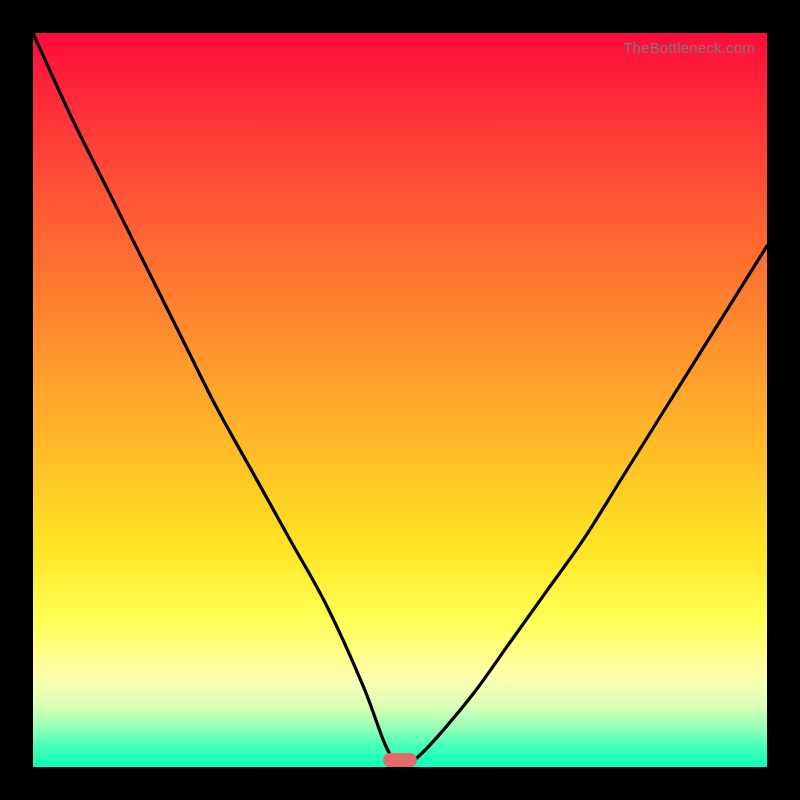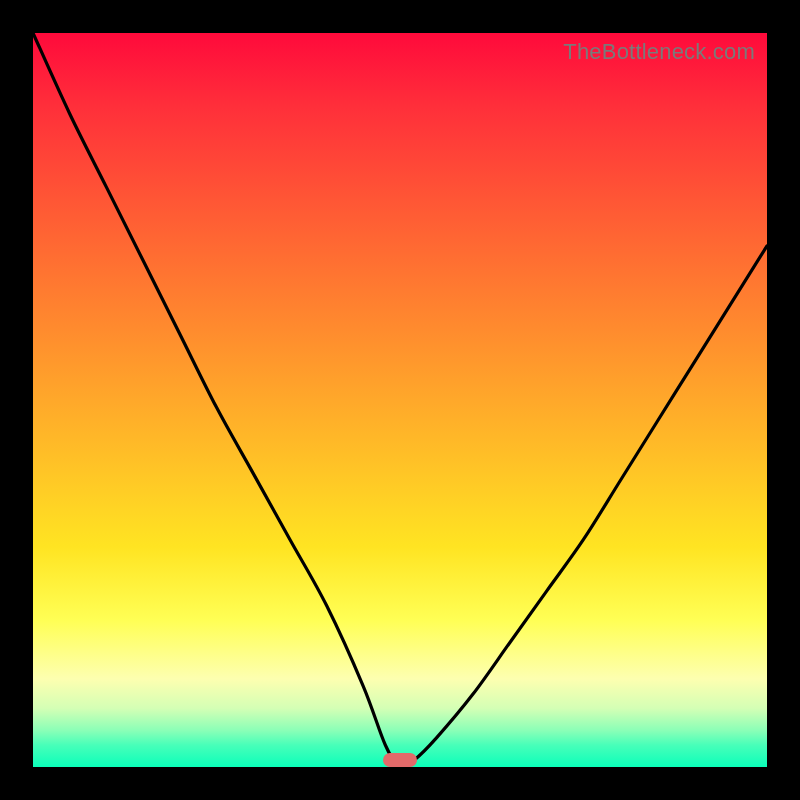--- a/index.html
+++ b/index.html
@@ -38,21 +38,21 @@
       #8bffb7 95%,
       #48ffb9 97%,
       #0bffba 100%
     );
   }
   .watermark {
     position: absolute;
     top: 6px;
     right: 12px;
     color: #7a7a7a;
-    font-size: 22px;
+    font-size: 15px;
     font-weight: 500;
     letter-spacing: 0.2px;
     user-select: none;
   }
   svg.curve {
     position: absolute;
     left: 0;
     top: 0;
     width: 734px;
     height: 734px;

